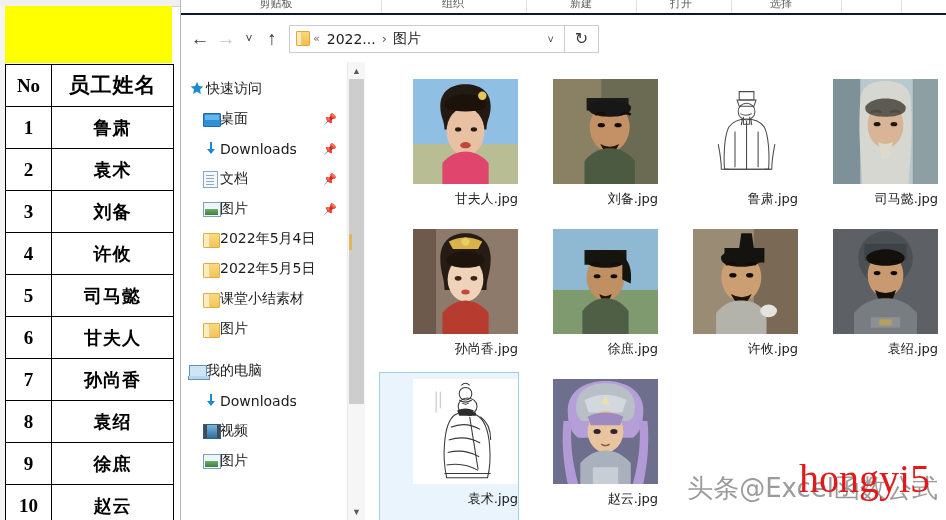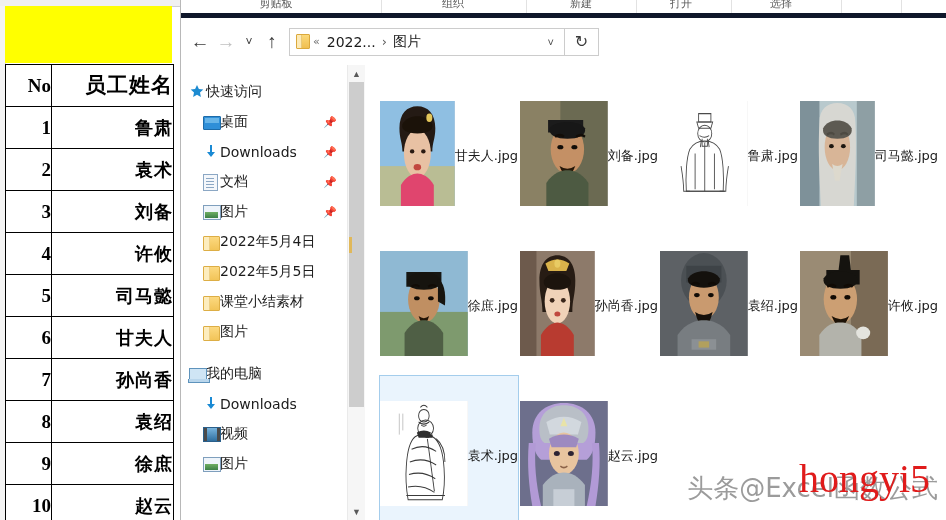--- a/index.html
+++ b/index.html
@@ -30,42 +30,42 @@
     background:#f4f4f4;border-right:1px solid #d8d8d8;
   }
   table.sheet-table{
     position:absolute;left:5px;top:64px;
     border-collapse:collapse;table-layout:fixed;
     width:168px;
     font-family:"Liberation Serif","DejaVu Serif",serif;
   }
   table.sheet-table td{
     border:1px solid #000000;
-    text-align:right;vertical-align:middle;
+    text-align:center;vertical-align:middle;
     height:41px;
     font-weight:bold;
     color:#000;
     background:#fff;
     padding:0;
     line-height:1;
   }
   table.sheet-table td.c-no{width:45px;font-size:19px;}
   table.sheet-table td.c-name{width:121px;font-size:18px;letter-spacing:1px;}
   table.sheet-table tr.hdr td.c-no{font-size:19px;}
   table.sheet-table tr.hdr td.c-name{font-size:21px;}
 
   
   #explorer{
     flex:1 1 auto;height:520px;position:relative;background:#ffffff;
     display:flex;flex-direction:column;overflow:hidden;
   }
   
   .ribbon{
     height:13px;flex:0 0 13px;position:relative;
-    background:#ffffff;border-bottom:5px solid #0f172a;
+    background:#ffffff;border-bottom:2px solid #0f172a;
     overflow:hidden;
   }
   .ribbon-group{
     position:absolute;top:-4px;
     font-size:11px;color:#5a5a5a;text-align:center;
     font-family:"DejaVu Sans",sans-serif;
     white-space:nowrap;
   }
   .ribbon-sep{
     position:absolute;top:0;width:1px;height:13px;background:#e2e2e2;
@@ -228,21 +228,21 @@
   
   .content{
     flex:1 1 auto;position:relative;background:#ffffff;overflow:hidden;
     padding:10px 0 0 14px;box-sizing:border-box;
   }
   .tile-grid{
     display:flex;flex-wrap:wrap;gap:0;
   }
   .tile{
     width:140px;height:150px;box-sizing:border-box;
-    display:flex;flex-direction:row;align-items:center;
+    display:flex;flex-direction:column;align-items:flex-end;
     padding-top:6px;border:1px solid transparent;
   }
   .tile.selected{
     background:#eaf4fd;border:1px solid #a4cdec;
   }
   .thumb{
     width:105px;height:105px;position:relative;overflow:hidden;
     display:flex;align-items:center;justify-content:center;
   }
   .thumb .art{
@@ -530,90 +530,90 @@
      <ellipse cx="58" cy="43" rx="3.2" ry="2" fill="#1d1710"></ellipse>
      <path d="M43 60q7 4 14 0l-4 16h-6z" fill="#ddd9cd"></path>
      <path d="M36 32q6-3 10 0M54 32q6-3 10 0" stroke="#4d4a42" stroke-width="2.2" fill="none"></path>
    </svg></div>
               </div>
               <div class="tile-label">司马懿.jpg</div>
             </div>
             <div class="tile">
               <div class="thumb">
                 <div class="art"><svg viewBox="0 0 100 100" preserveAspectRatio="none" width="100%" height="100%">
+     <rect width="100" height="100" fill="#8d7a6a"></rect>
+     <rect x="0" width="22" height="100" fill="#6d5a4c"></rect>
+     <path d="M26 28c0-16 10-24 24-24s24 8 24 24c0 14-4 18-4 30H30c0-12-4-16-4-30z" fill="#271c14"></path>
+     <ellipse cx="50" cy="48" rx="17" ry="21" fill="#f0d2b8"></ellipse>
+     <path d="M32 28c6-9 30-9 36 0 2 6-7 9-18 9s-20-3-18-9z" fill="#1c140d"></path>
+     <ellipse cx="43" cy="47" rx="3.2" ry="2.2" fill="#3b261a"></ellipse>
+     <ellipse cx="58" cy="47" rx="3.2" ry="2.2" fill="#3b261a"></ellipse>
+     <ellipse cx="50" cy="60" rx="4" ry="2.4" fill="#c0483f"></ellipse>
+     <path d="M28 80c7-9 16-12 22-12s15 3 22 12v20H28z" fill="#b83b30"></path>
+     <path d="M34 12q16-8 32 0l-4 7H38z" fill="#d9b24a"></path>
+     <circle cx="50" cy="12" r="4" fill="#e8cb63"></circle>
+   </svg></div>
+              </div>
+              <div class="tile-label">孙尚香.jpg</div>
+            </div>
+            <div class="tile">
+              <div class="thumb">
+                <div class="art"><svg viewBox="0 0 100 100" preserveAspectRatio="none" width="100%" height="100%">
      <rect width="100" height="100" fill="#8fb9d3"></rect>
      <rect y="58" width="100" height="42" fill="#7e9a6e"></rect>
      <path d="M30 20h40v14H30z" fill="#171713"></path>
      <ellipse cx="50" cy="46" rx="18" ry="22" fill="#c08f62"></ellipse>
      <path d="M31 27c6-9 32-9 38 0 2 7-7 10-19 10s-21-3-19-10z" fill="#16140f"></path>
      <ellipse cx="42" cy="45" rx="3.2" ry="2" fill="#120c06"></ellipse>
      <ellipse cx="58" cy="45" rx="3.2" ry="2" fill="#120c06"></ellipse>
      <path d="M44 62q6 4 12 0-3 8-6 8t-6-8z" fill="#231406"></path>
      <path d="M36 34q5-3 9 0M55 34q5-3 9 0" stroke="#120c06" stroke-width="2.2" fill="none"></path>
      <path d="M28 78c8-10 16-12 22-12s14 2 22 12v22H28z" fill="#4f5f45"></path>
      <path d="M66 26q10 6 8 26l-8-4z" fill="#16140f"></path>
    </svg></div>
               </div>
               <div class="tile-label">徐庶.jpg</div>
             </div>
             <div class="tile">
               <div class="thumb">
                 <div class="art"><svg viewBox="0 0 100 100" preserveAspectRatio="none" width="100%" height="100%">
-     <rect width="100" height="100" fill="#8d7a6a"></rect>
-     <rect x="0" width="22" height="100" fill="#6d5a4c"></rect>
-     <path d="M26 28c0-16 10-24 24-24s24 8 24 24c0 14-4 18-4 30H30c0-12-4-16-4-30z" fill="#271c14"></path>
-     <ellipse cx="50" cy="48" rx="17" ry="21" fill="#f0d2b8"></ellipse>
-     <path d="M32 28c6-9 30-9 36 0 2 6-7 9-18 9s-20-3-18-9z" fill="#1c140d"></path>
-     <ellipse cx="43" cy="47" rx="3.2" ry="2.2" fill="#3b261a"></ellipse>
-     <ellipse cx="58" cy="47" rx="3.2" ry="2.2" fill="#3b261a"></ellipse>
-     <ellipse cx="50" cy="60" rx="4" ry="2.4" fill="#c0483f"></ellipse>
-     <path d="M28 80c7-9 16-12 22-12s15 3 22 12v20H28z" fill="#b83b30"></path>
-     <path d="M34 12q16-8 32 0l-4 7H38z" fill="#d9b24a"></path>
-     <circle cx="50" cy="12" r="4" fill="#e8cb63"></circle>
-   </svg></div>
-              </div>
-              <div class="tile-label">孙尚香.jpg</div>
+     <rect width="100" height="100" fill="#9a8b74"></rect>
+     <rect x="58" width="42" height="100" fill="#7a6a55"></rect>
+     <path d="M30 18h38v14H30z" fill="#15130f"></path>
+     <path d="M46 4h10l2 14H44z" fill="#15130f"></path>
+     <ellipse cx="46" cy="46" rx="19" ry="23" fill="#cc9f73"></ellipse>
+     <path d="M27 26c6-9 32-9 38 0 2 7-7 10-19 10s-21-3-19-10z" fill="#15130f"></path>
+     <ellipse cx="38" cy="44" rx="3.4" ry="2.2" fill="#110b05"></ellipse>
+     <ellipse cx="54" cy="44" rx="3.4" ry="2.2" fill="#110b05"></ellipse>
+     <path d="M36 62q11 6 20 0-5 10-10 10t-10-10z" fill="#1d1206"></path>
+     <path d="M31 34q6-3 10 0M50 34q6-3 10 0" stroke="#110b05" stroke-width="2.4" fill="none"></path>
+     <path d="M22 80c8-10 16-12 24-12s16 2 24 12v20H22z" fill="#b3b3ab"></path>
+     <ellipse cx="72" cy="78" rx="8" ry="6" fill="#e4e4de"></ellipse>
+   </svg></div>
+              </div>
+              <div class="tile-label">许攸.jpg</div>
             </div>
             <div class="tile">
               <div class="thumb">
                 <div class="art"><svg viewBox="0 0 100 100" preserveAspectRatio="none" width="100%" height="100%">
      <rect width="100" height="100" fill="#5d6165"></rect>
      <circle cx="50" cy="28" r="26" fill="#4b5054"></circle>
      <path d="M30 14h40v16H30z" fill="#3e4347"></path>
      <ellipse cx="50" cy="44" rx="17" ry="21" fill="#c99a6f"></ellipse>
      <path d="M32 26c6-9 30-9 36 0 2 6-7 9-18 9s-20-3-18-9z" fill="#14110d"></path>
      <ellipse cx="42" cy="42" rx="3.2" ry="2" fill="#100b06"></ellipse>
      <ellipse cx="58" cy="42" rx="3.2" ry="2" fill="#100b06"></ellipse>
      <path d="M40 58q10 6 20 0-4 14-10 14t-10-14z" fill="#16100a"></path>
      <path d="M36 32q5-3 9 0M55 32q5-3 9 0" stroke="#100b06" stroke-width="2.2" fill="none"></path>
      <path d="M20 80c10-12 22-14 30-14s20 2 30 14v20H20z" fill="#787d81"></path>
      <path d="M36 84h28v10H36z" fill="#8b9094"></path>
      <path d="M44 86h12v6H44z" fill="#b1a05e"></path>
    </svg></div>
               </div>
               <div class="tile-label">袁绍.jpg</div>
-            </div>
-            <div class="tile">
-              <div class="thumb">
-                <div class="art"><svg viewBox="0 0 100 100" preserveAspectRatio="none" width="100%" height="100%">
-     <rect width="100" height="100" fill="#9a8b74"></rect>
-     <rect x="58" width="42" height="100" fill="#7a6a55"></rect>
-     <path d="M30 18h38v14H30z" fill="#15130f"></path>
-     <path d="M46 4h10l2 14H44z" fill="#15130f"></path>
-     <ellipse cx="46" cy="46" rx="19" ry="23" fill="#cc9f73"></ellipse>
-     <path d="M27 26c6-9 32-9 38 0 2 7-7 10-19 10s-21-3-19-10z" fill="#15130f"></path>
-     <ellipse cx="38" cy="44" rx="3.4" ry="2.2" fill="#110b05"></ellipse>
-     <ellipse cx="54" cy="44" rx="3.4" ry="2.2" fill="#110b05"></ellipse>
-     <path d="M36 62q11 6 20 0-5 10-10 10t-10-10z" fill="#1d1206"></path>
-     <path d="M31 34q6-3 10 0M50 34q6-3 10 0" stroke="#110b05" stroke-width="2.4" fill="none"></path>
-     <path d="M22 80c8-10 16-12 24-12s16 2 24 12v20H22z" fill="#b3b3ab"></path>
-     <ellipse cx="72" cy="78" rx="8" ry="6" fill="#e4e4de"></ellipse>
-   </svg></div>
-              </div>
-              <div class="tile-label">许攸.jpg</div>
             </div>
             <div class="tile selected">
               <div class="thumb">
                 <div class="art"><svg viewBox="0 0 100 100" preserveAspectRatio="none" width="100%" height="100%">
      <rect width="100" height="100" fill="#ffffff"></rect>
      <g stroke="#3a3a3a" stroke-width="1" fill="none">
        <path d="M50 8c4 0 6 3 6 6s-2 6-6 6-6-3-6-6 2-6 6-6z"></path>
        <path d="M46 6q4-4 8 0"></path>
        <path d="M44 20q6 4 12 0"></path>
        <ellipse cx="52" cy="26" rx="9" ry="8"></ellipse>

